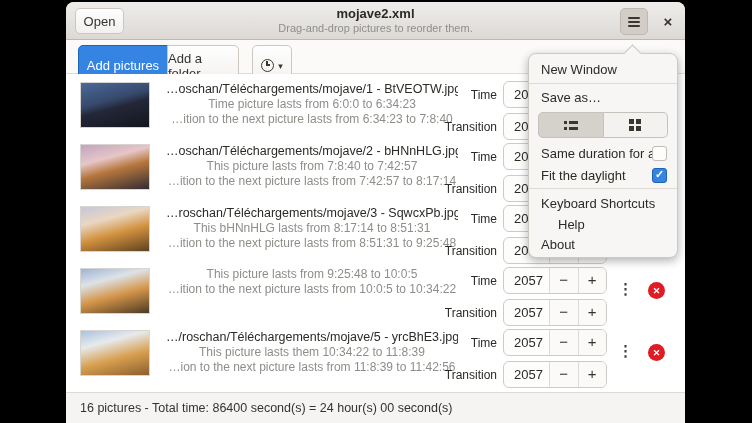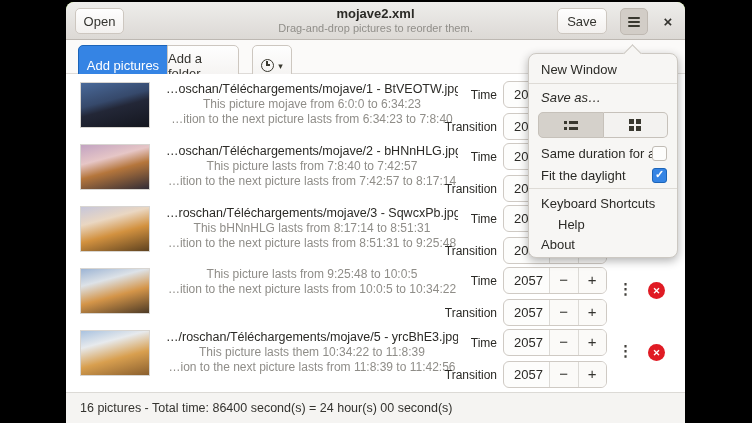--- a/index.html
+++ b/index.html
@@ -66,21 +66,21 @@
   .statusbar{position:absolute;left:0;bottom:0;width:100%;height:31px;background:#f5f4f2;
              border-top:1px solid #dcdad6;box-sizing:border-box;display:flex;align-items:center;}
   .statusbar span{margin-left:14px;font-size:12.5px;color:#34332f;}
   
   .popover{position:absolute;left:462px;top:51px;width:148px;height:203px;background:#f7f6f4;
            border:1px solid #ccc8c2;border-radius:8px;box-shadow:0 3px 10px rgba(0,0,0,.3);z-index:10;}
   .pop-arrow{position:absolute;left:98px;top:-7px;width:12px;height:12px;background:#f7f6f4;
              border-left:1px solid #ccc8c2;border-top:1px solid #ccc8c2;transform:rotate(45deg);z-index:9;}
   .mi{position:absolute;left:0;width:100%;height:21px;line-height:21px;padding-left:12px;
       font-size:13px;color:#2b2a26;box-sizing:border-box;}
-  .mi-new{top:5px;} .mi-saveas{top:33px;font-style:italic;} .mi-ks{top:139px;} .mi-help{top:160px;padding-left:29px;} .mi-about{top:180px;}
+  .mi-new{top:5px;} .mi-saveas{top:33px;} .mi-ks{top:139px;} .mi-help{top:160px;padding-left:29px;} .mi-about{top:180px;}
   .msep{position:absolute;left:0;width:100%;height:1px;background:#dedbd6;}
   .sep1{top:29px;} .sep2{top:134px;}
   .viewtoggle{position:absolute;left:9px;top:58px;width:130px;height:26px;display:flex;}
   .vt{flex:1;display:flex;align-items:center;justify-content:center;border:1px solid #c6c1ba;box-sizing:border-box;}
   .vt-list{background:#d5d1cb;border-radius:5px 0 0 5px;}
   .vt-grid{background:#f3f2f0;border-radius:0 5px 5px 0;border-left:none;}
   .ic-list{display:flex;flex-direction:column;gap:3px;}
   .ic-list i{display:flex;gap:2px;align-items:center;}
   .ic-list i b{width:3px;height:3px;background:#39382f;display:block;}
   .ic-list i u{width:9px;height:3px;background:#39382f;display:block;}
@@ -99,21 +99,20 @@
 
 <div class="stage">
   <div class="window">
 
     <div class="headerbar">
       <div class="btn open-btn">Open</div>
       <div class="titlebox">
         <div class="t">mojave2.xml</div>
         <div class="s">Drag-and-drop pictures to reorder them.</div>
       </div>
-      <div class="btn save-btn">Save</div>
       <div class="btn menu-btn">
         <i></i>
           <i></i>
           <i></i>
       </div>
       <div class="btn close-btn">×</div>
     </div>
 
     <div class="toolbar">
       <div class="tb-btn add-pics">Add pictures</div>
@@ -123,21 +122,21 @@
         <span class="caret">▾</span>
       </div>
     </div>
 
     <div class="list">
 
       <div class="row">
         <div class="thumb t0"></div>
         <div class="rowtext">
           <div class="fname">…oschan/Téléchargements/mojave/1 - BtVEOTW.jpg</div>
-          <div class="sub">This picture mojave from 6:0:0 to 6:34:23</div>
+          <div class="sub">Time picture lasts from 6:0:0 to 6:34:23</div>
           <div class="sub">…ition to the next picture lasts from 6:34:23 to 7:8:40</div>
         </div>
         <div class="lbl lbl-time">Time</div>
         <div class="lbl lbl-trans">Transition</div>
         <div class="spin spin-time">
           <span class="sb-val">2057</span>
           <span class="sb-btn sb-minus">−</span>
           <span class="sb-btn">+</span>
         </div>
         <div class="spin spin-trans">

